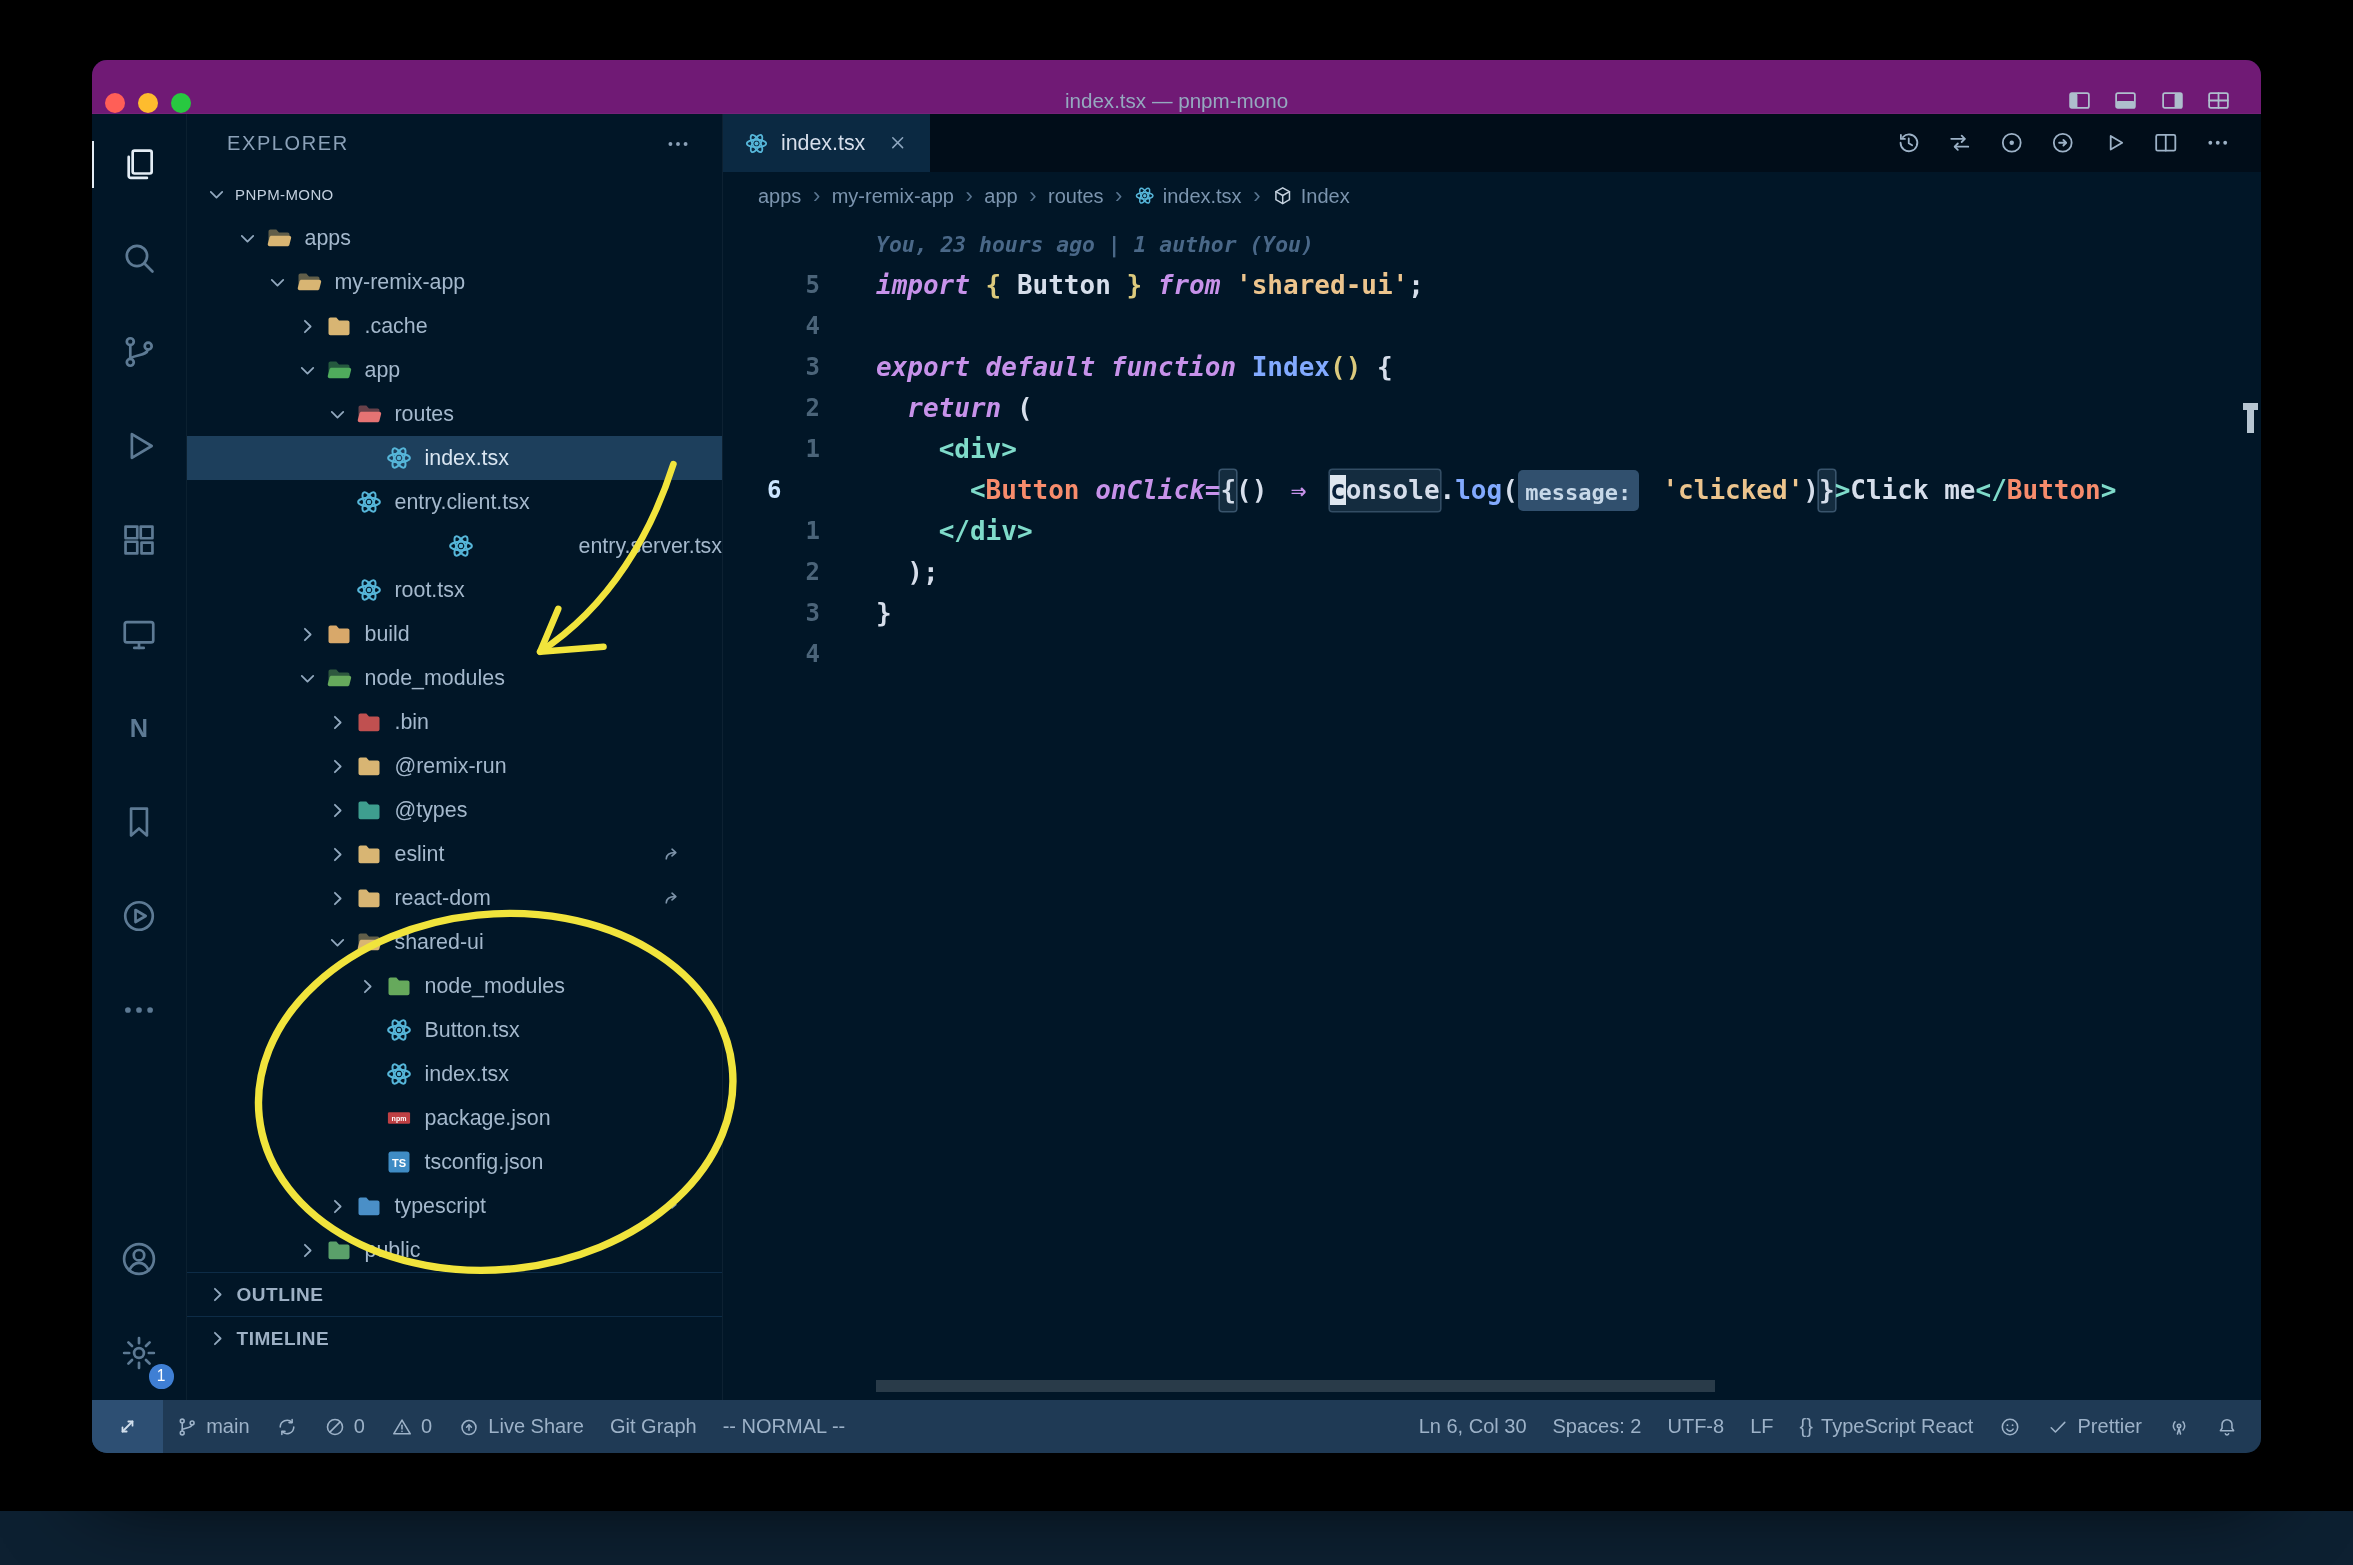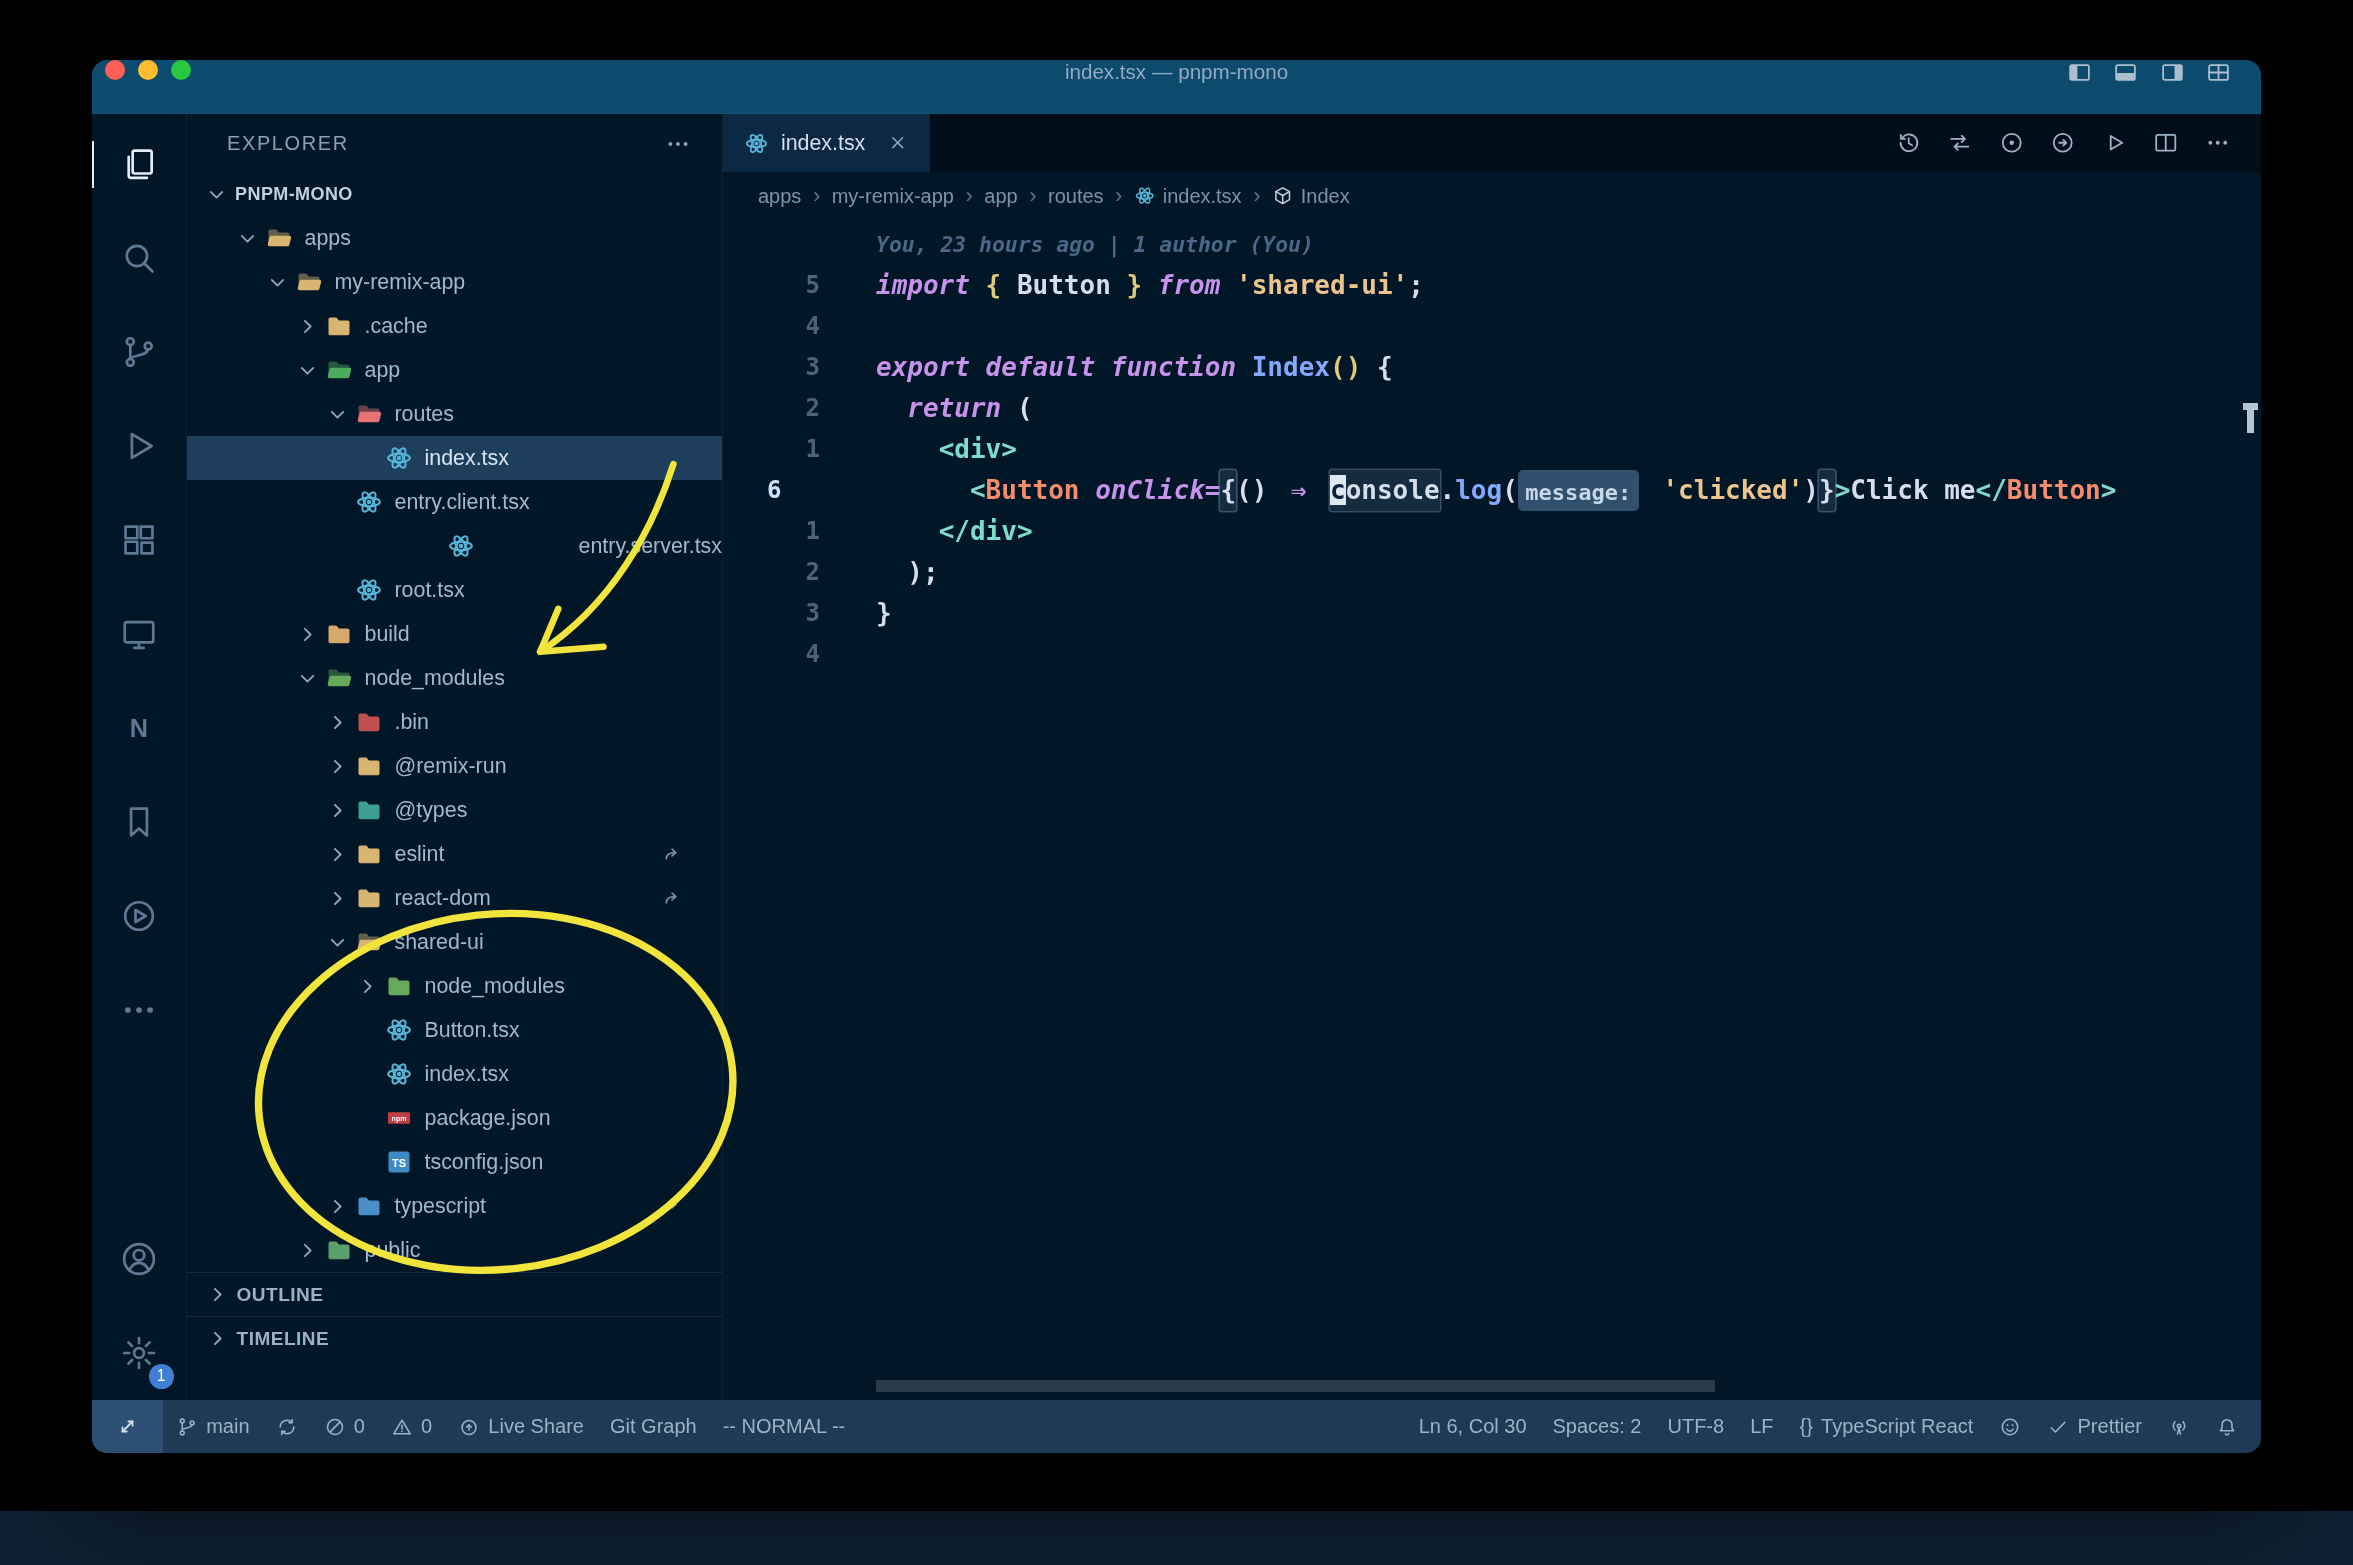--- a/index.html
+++ b/index.html
@@ -10,22 +10,22 @@
   body{width:2354px;height:1565px;background:#000;overflow:hidden;position:relative;
        font-family:"Liberation Sans", sans-serif;}
 
   .bottom-strip{position:absolute;left:0;bottom:0;width:100%;height:54px;background:#0d2031;}
 
   .window{position:absolute;left:92px;top:60px;width:2169px;height:1393px;border-radius:15px;
           background:#011627;box-shadow:0 37px 91px rgba(0,0,0,.9);overflow:hidden;
           display:flex;flex-direction:column;}
 
   
-  .titlebar{height:54px;flex:none;display:flex;align-items:flex-start;position:relative;
-            background:#0c4a6e;border-bottom:0.8px solid rgba(255,255,255,.035);}
+  .titlebar{height:54px;flex:none;display:flex;align-items:flex-end;position:relative;
+            background:#701a75;border-bottom:0.8px solid rgba(255,255,255,.035);}
   .traffic{display:flex;gap:13px;padding-left:13px;width:173px;}
   .light{width:20px;height:20px;border-radius:50%;}
   .win-title{position:absolute;left:50%;transform:translateX(-50%);color:#95a9bf;font-size:20.6px;white-space:nowrap;}
   .layout-icons{margin-left:auto;display:flex;gap:21.4px;padding-right:30px;color:#aebecd;align-items:center;}
   .layout-icons .ico{width:25px;height:25px;}
 
   
   .main{flex:1;display:flex;min-height:0;}
 
   .activitybar{width:95px;flex:none;display:flex;flex-direction:column;align-items:center;
@@ -39,21 +39,21 @@
   .badge{position:absolute;right:13px;bottom:11.5px;min-width:25px;height:25px;border-radius:12.3px;
          background:var(--badge);color:#fff;font-size:15.6px;display:flex;align-items:center;justify-content:center;padding:0 3.3px;}
 
   
   .sidebar{width:536px;flex:none;display:flex;flex-direction:column;min-height:0;
            border-right:0.8px solid rgba(255,255,255,.05);}
   .sidebar-header{height:59px;flex:none;display:flex;align-items:center;padding:0 31px 0 40px;
                   color:#8ba1b8;font-size:20px;letter-spacing:1.6px;}
   .sidebar-header .ico{margin-left:auto;width:26px;height:26px;color:#8ba1b8;}
   .root-row{height:43px;display:flex;align-items:center;padding-left:16.5px;gap:6.6px;color:#c3d0de;
-            font-weight:bold;font-size:18px;letter-spacing:0.4px;}
+            font-weight:normal;font-size:15px;letter-spacing:0.4px;}
   .tree-row{height:44px;display:flex;align-items:center;color:#a4b8cc;font-size:21.4px;}
   .tree-row.sel{background:var(--selection);color:#d9e5f1;}
   .chev{width:25px;height:25px;flex:none;color:#92a9bf;}
   .chev-spacer{width:25px;flex:none;display:inline-block;}
   .t-ico{width:28px;height:28px;margin:0 11.5px 0 5px;flex:none;}
   .symlink-ico{width:23px;height:23px;margin-left:auto;margin-right:38px;color:#7d93a9;flex:none;}
   .section-row{height:44px;border-top:0.8px solid #0d2c47;display:flex;align-items:center;
                padding-left:18px;gap:6.6px;color:#9db0c4;font-weight:bold;font-size:19px;letter-spacing:0.5px;}
 
   

